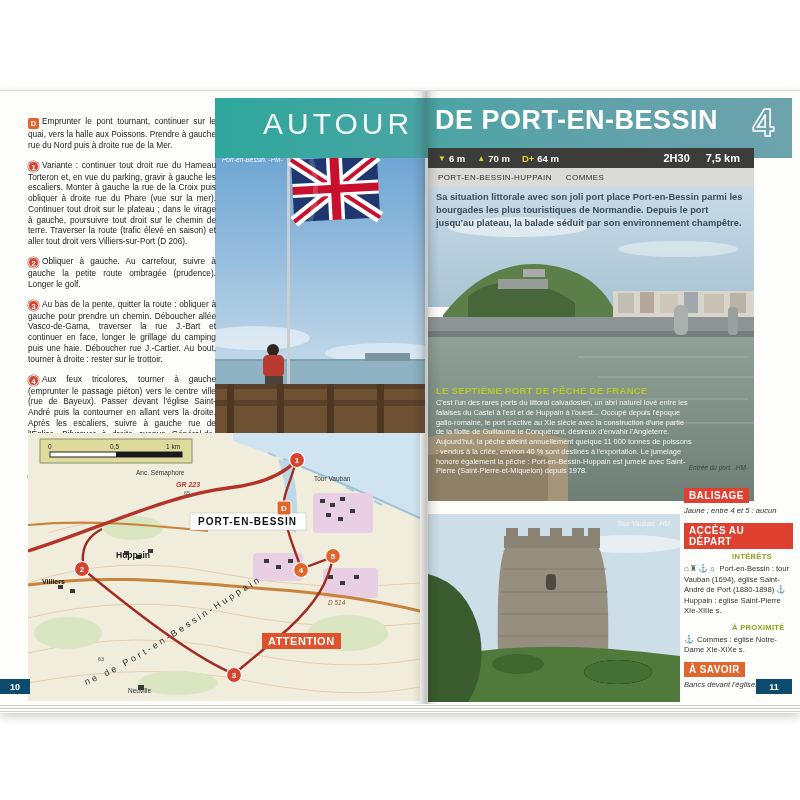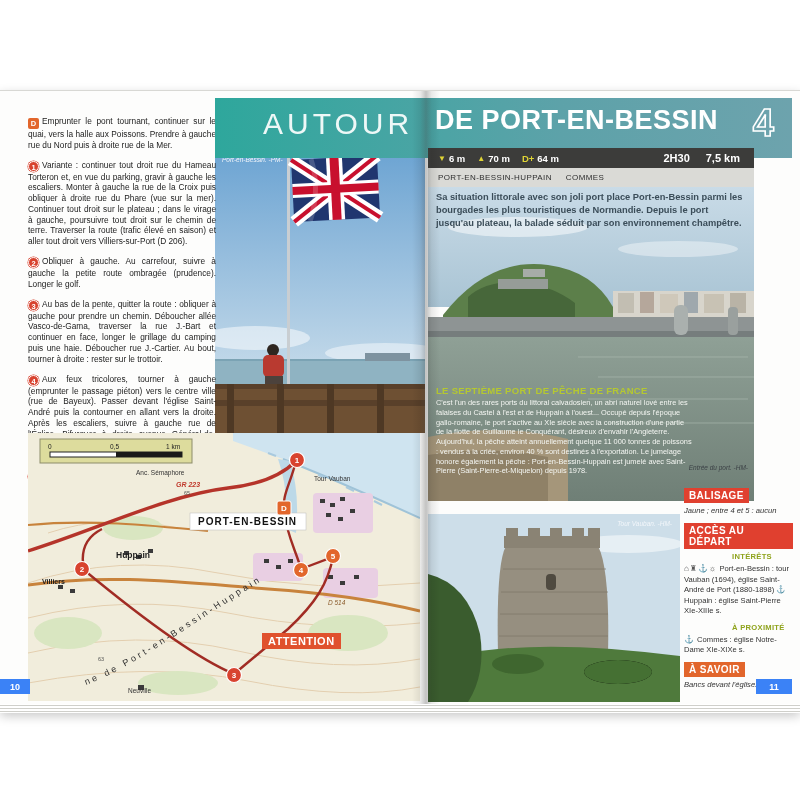--- a/index.html
+++ b/index.html
@@ -57,21 +57,21 @@
   .sb-run { line-height:1.4; margin-bottom:6px; font-style:normal; }
   .sb-green { color:#8fa31c; font-weight:bold; letter-spacing:.3px;padding-left:48px; }
   .sb-icons { color:#555; font-size:8px; letter-spacing:1px; }
   
   .map { position:absolute; left:28px; top:342px; width:392px; height:268px; background:#f1eddc; z-index:1; }
   .attention { position:absolute; left:234px; top:198px; width:134px; z-index:3; }
   .attention .hd { display:inline-block; background:#e0512d; color:#fff; font-weight:bold; font-size:11px;
       letter-spacing:.5px; padding:2px 6px; margin-bottom:3px; }
   .attention .tx { font-size:8px; font-style:italic; color:#4a3a30; line-height:1.3; }
   
-  .pagenum { position:absolute; top:588px; height:15px; background:#3b82f6; color:#fff; font-weight:bold;
+  .pagenum { position:absolute; top:588px; height:15px; background:#0c4a6e; color:#fff; font-weight:bold;
       font-size:9px; display:flex; align-items:center; justify-content:center; z-index:4; }
   .pn-left { left:0; width:30px; }
   .pn-right{ left:756px; width:36px; }
   .gutter { position:absolute; left:412px; top:0; width:28px; height:613px; z-index:40; pointer-events:none;
       background:linear-gradient(90deg,rgba(0,0,0,0) 0%,rgba(0,0,0,.08) 30%,rgba(60,60,60,.30) 50%,rgba(0,0,0,.08) 70%,rgba(0,0,0,0) 100%); }
   .stack { position:absolute; left:0; top:613px; width:800px; height:9px;
       background:repeating-linear-gradient(180deg,#fff 0 1px,#cfcfca 1px 2px,#fff 2px 3px); }
   svg text { font-family:"Liberation Sans",sans-serif; }
 </style>
 </head>

